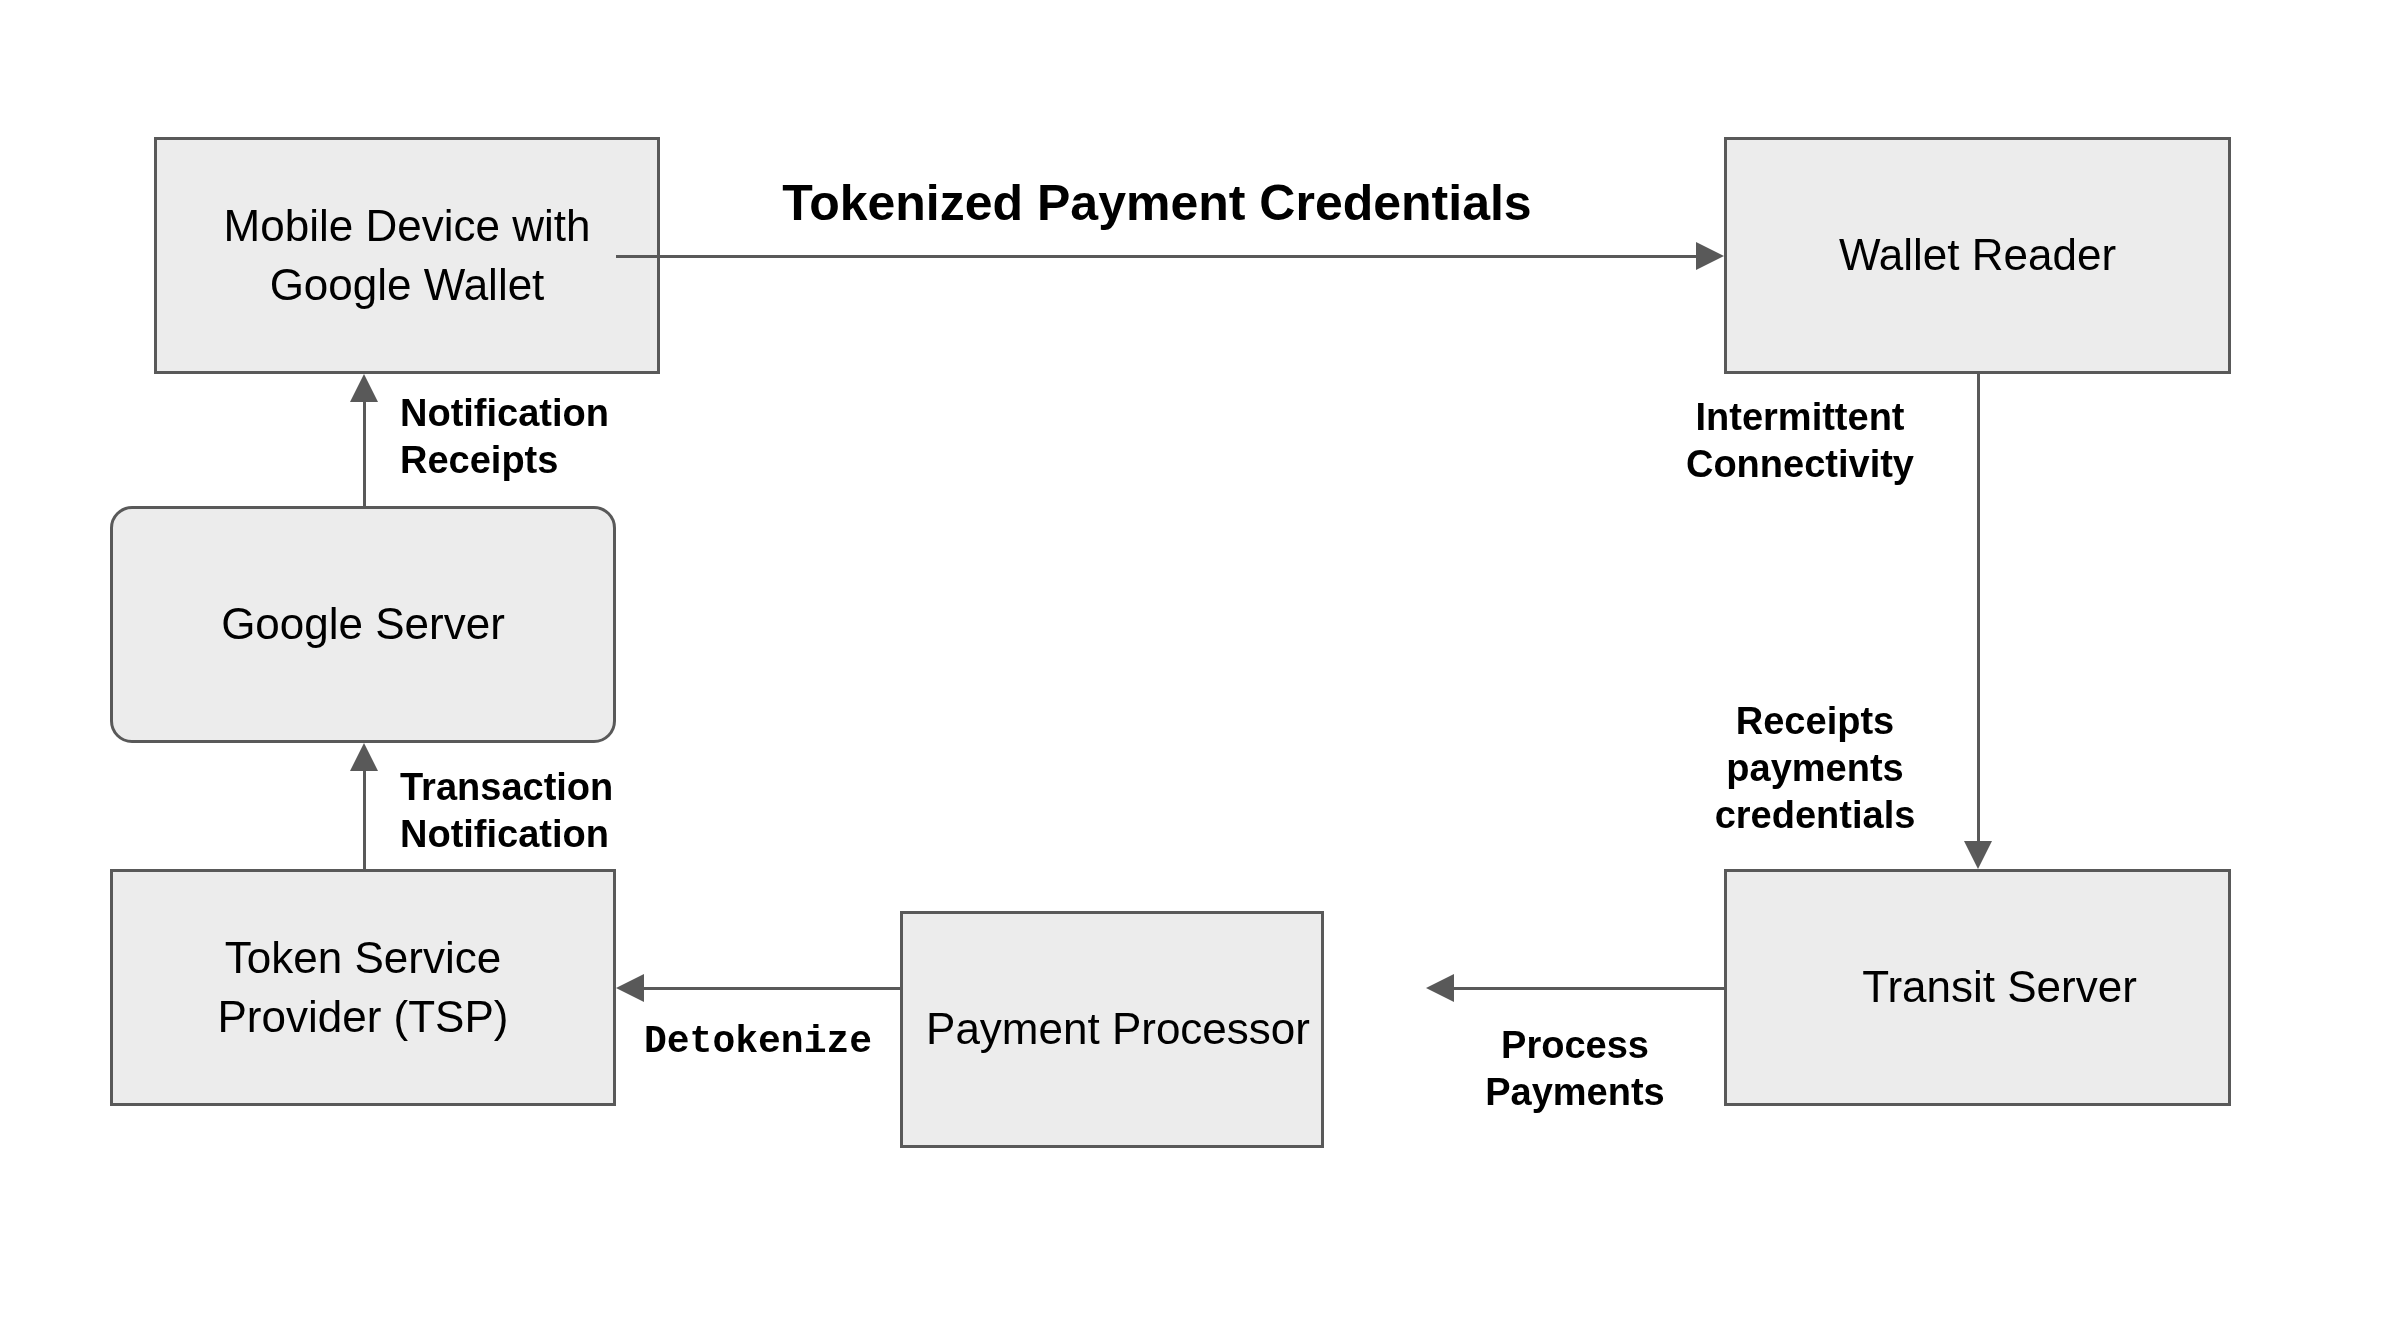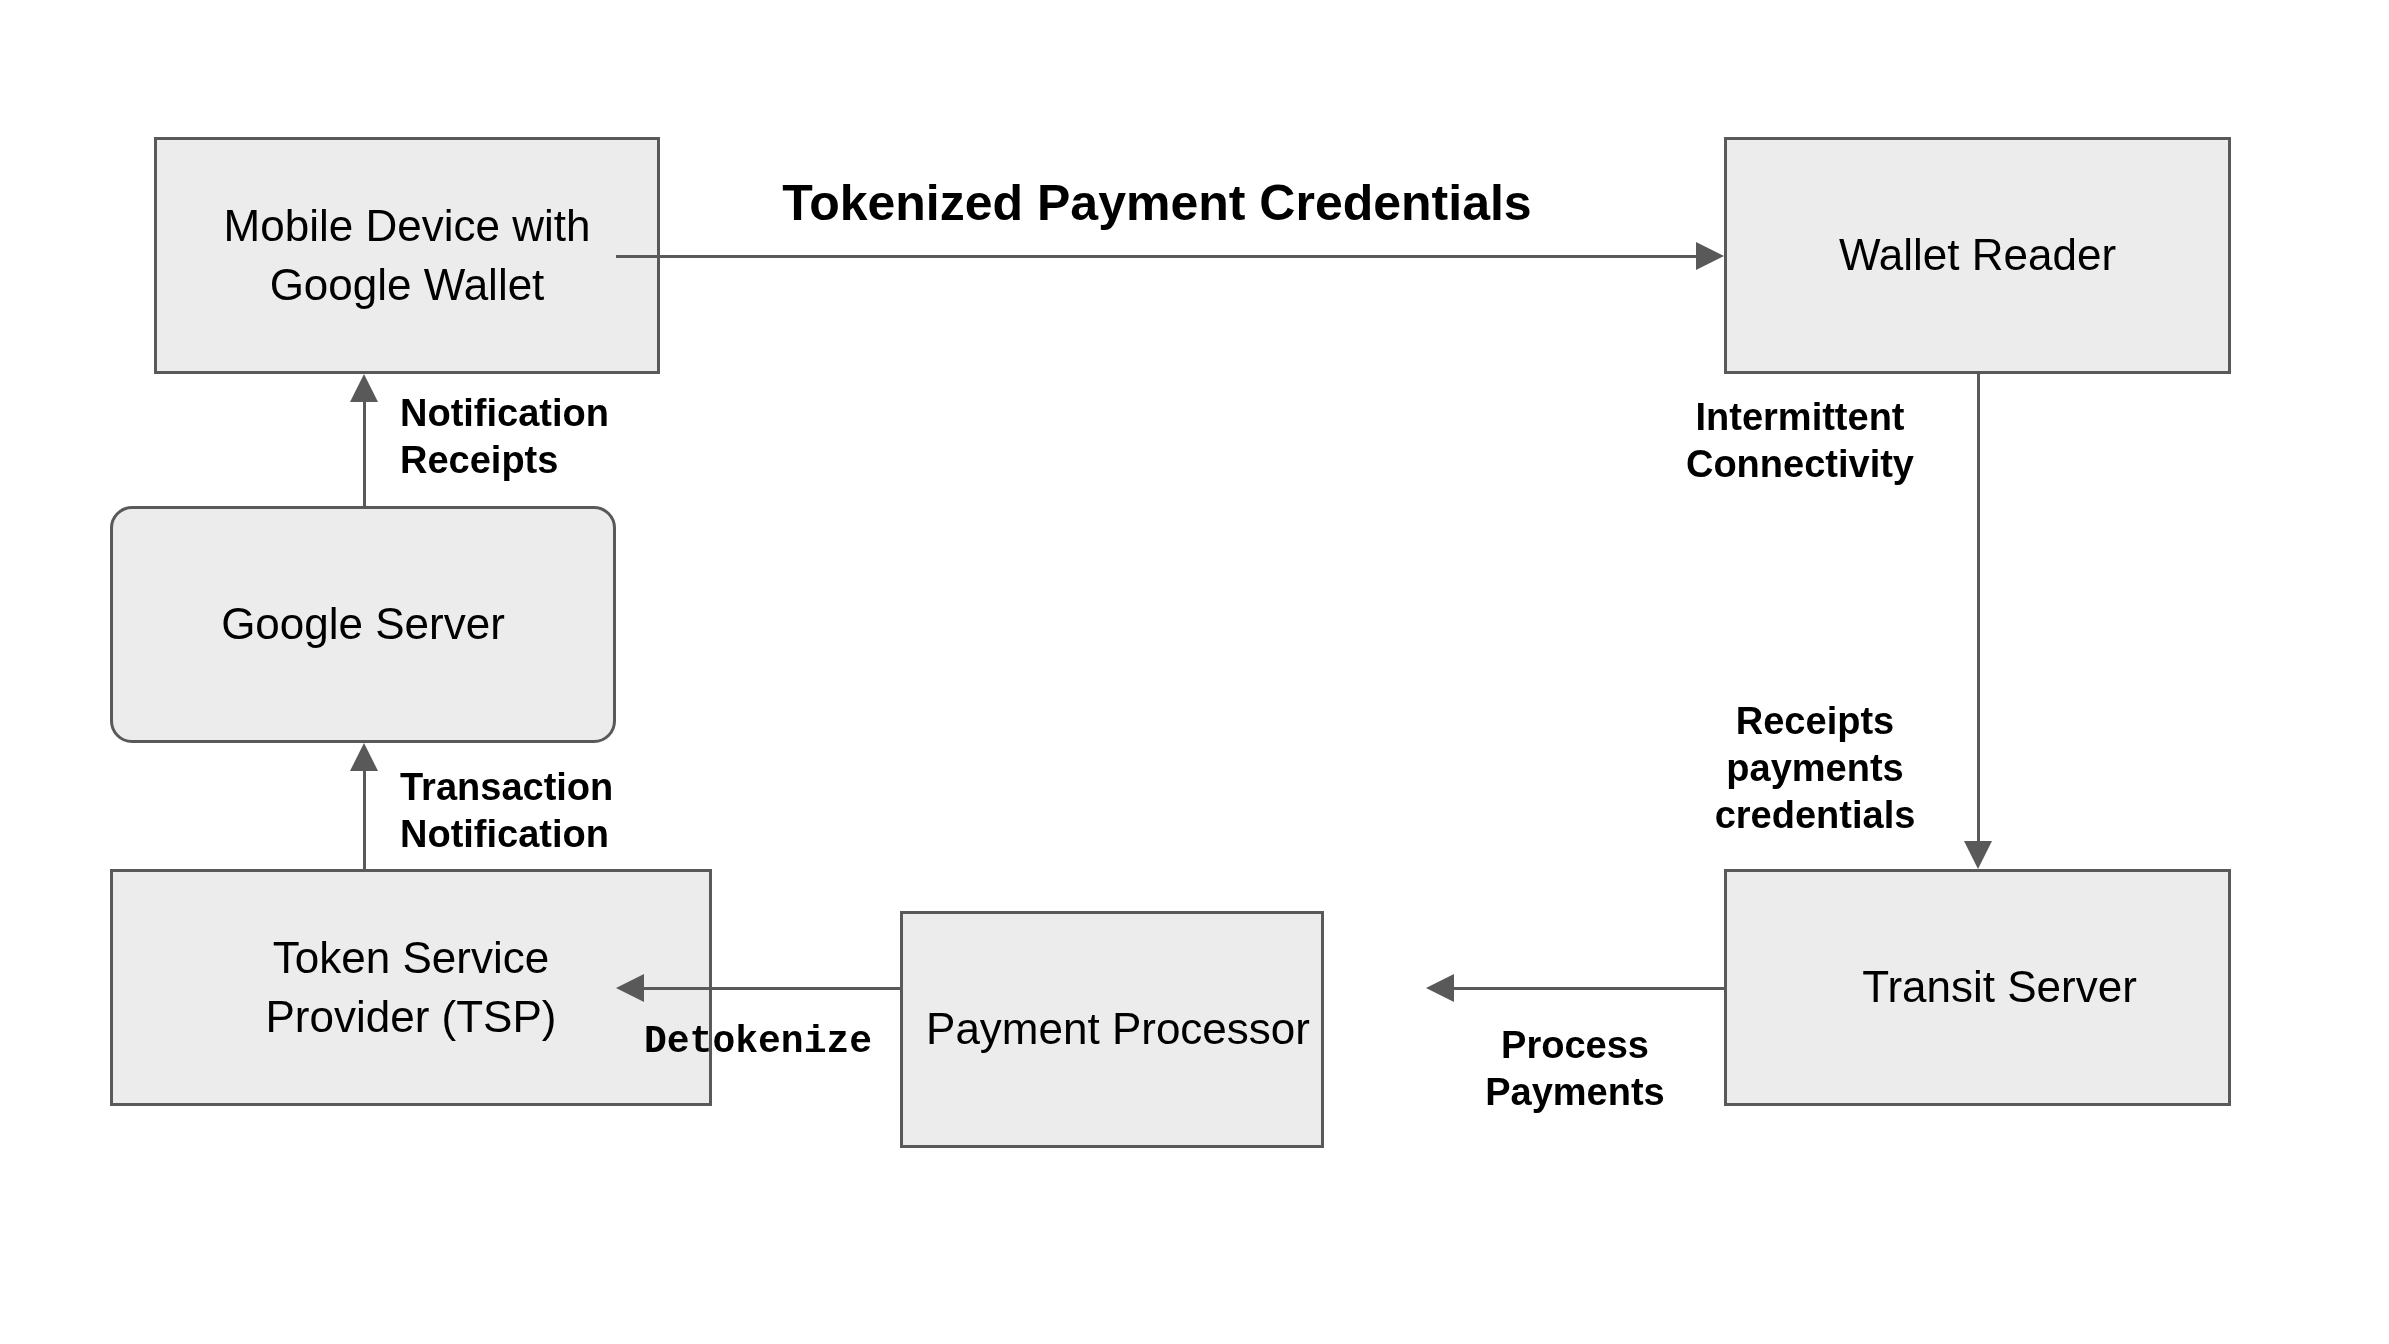--- a/index.html
+++ b/index.html
@@ -20,21 +20,21 @@
     display:flex;align-items:center;justify-content:center;
     text-align:center;
     font-size:44px;
     line-height:1.32;
     white-space:pre-line;
     color:#000;
   }
   #node-mobile {left:126px;  top:137px; width:506px; height:237px;margin-left:28px;}
   #node-reader {left:1724px; top:137px; width:507px; height:237px;}
   #node-google {left:110px;  top:506px; width:506px; height:237px;border-radius:22px;}
-  #node-tsp    {left:110px;  top:869px; width:602px; height:237px;}
+  #node-tsp    {left:110px;  top:869px; width:506px; height:237px;}
   #node-pp     {left:900px;  top:911px; width:424px; height:237px;padding-left:12px;}
   #node-ts     {left:1724px; top:869px; width:507px; height:237px;padding-left:44px;}
 
   
   .line{position:absolute;background:#595959;}
   #line-token   {left:616px;  top:255px; width:1082px; height:3px;}
   #line-conn    {left:1977px; top:374px; width:3px;    height:467px;}
   #line-process {left:1452px; top:987px; width:272px;  height:3px;}
   #line-detok   {left:644px;  top:987px; width:256px;  height:3px;}
   #line-trans   {left:363px;  top:769px; width:3px;    height:100px;}

